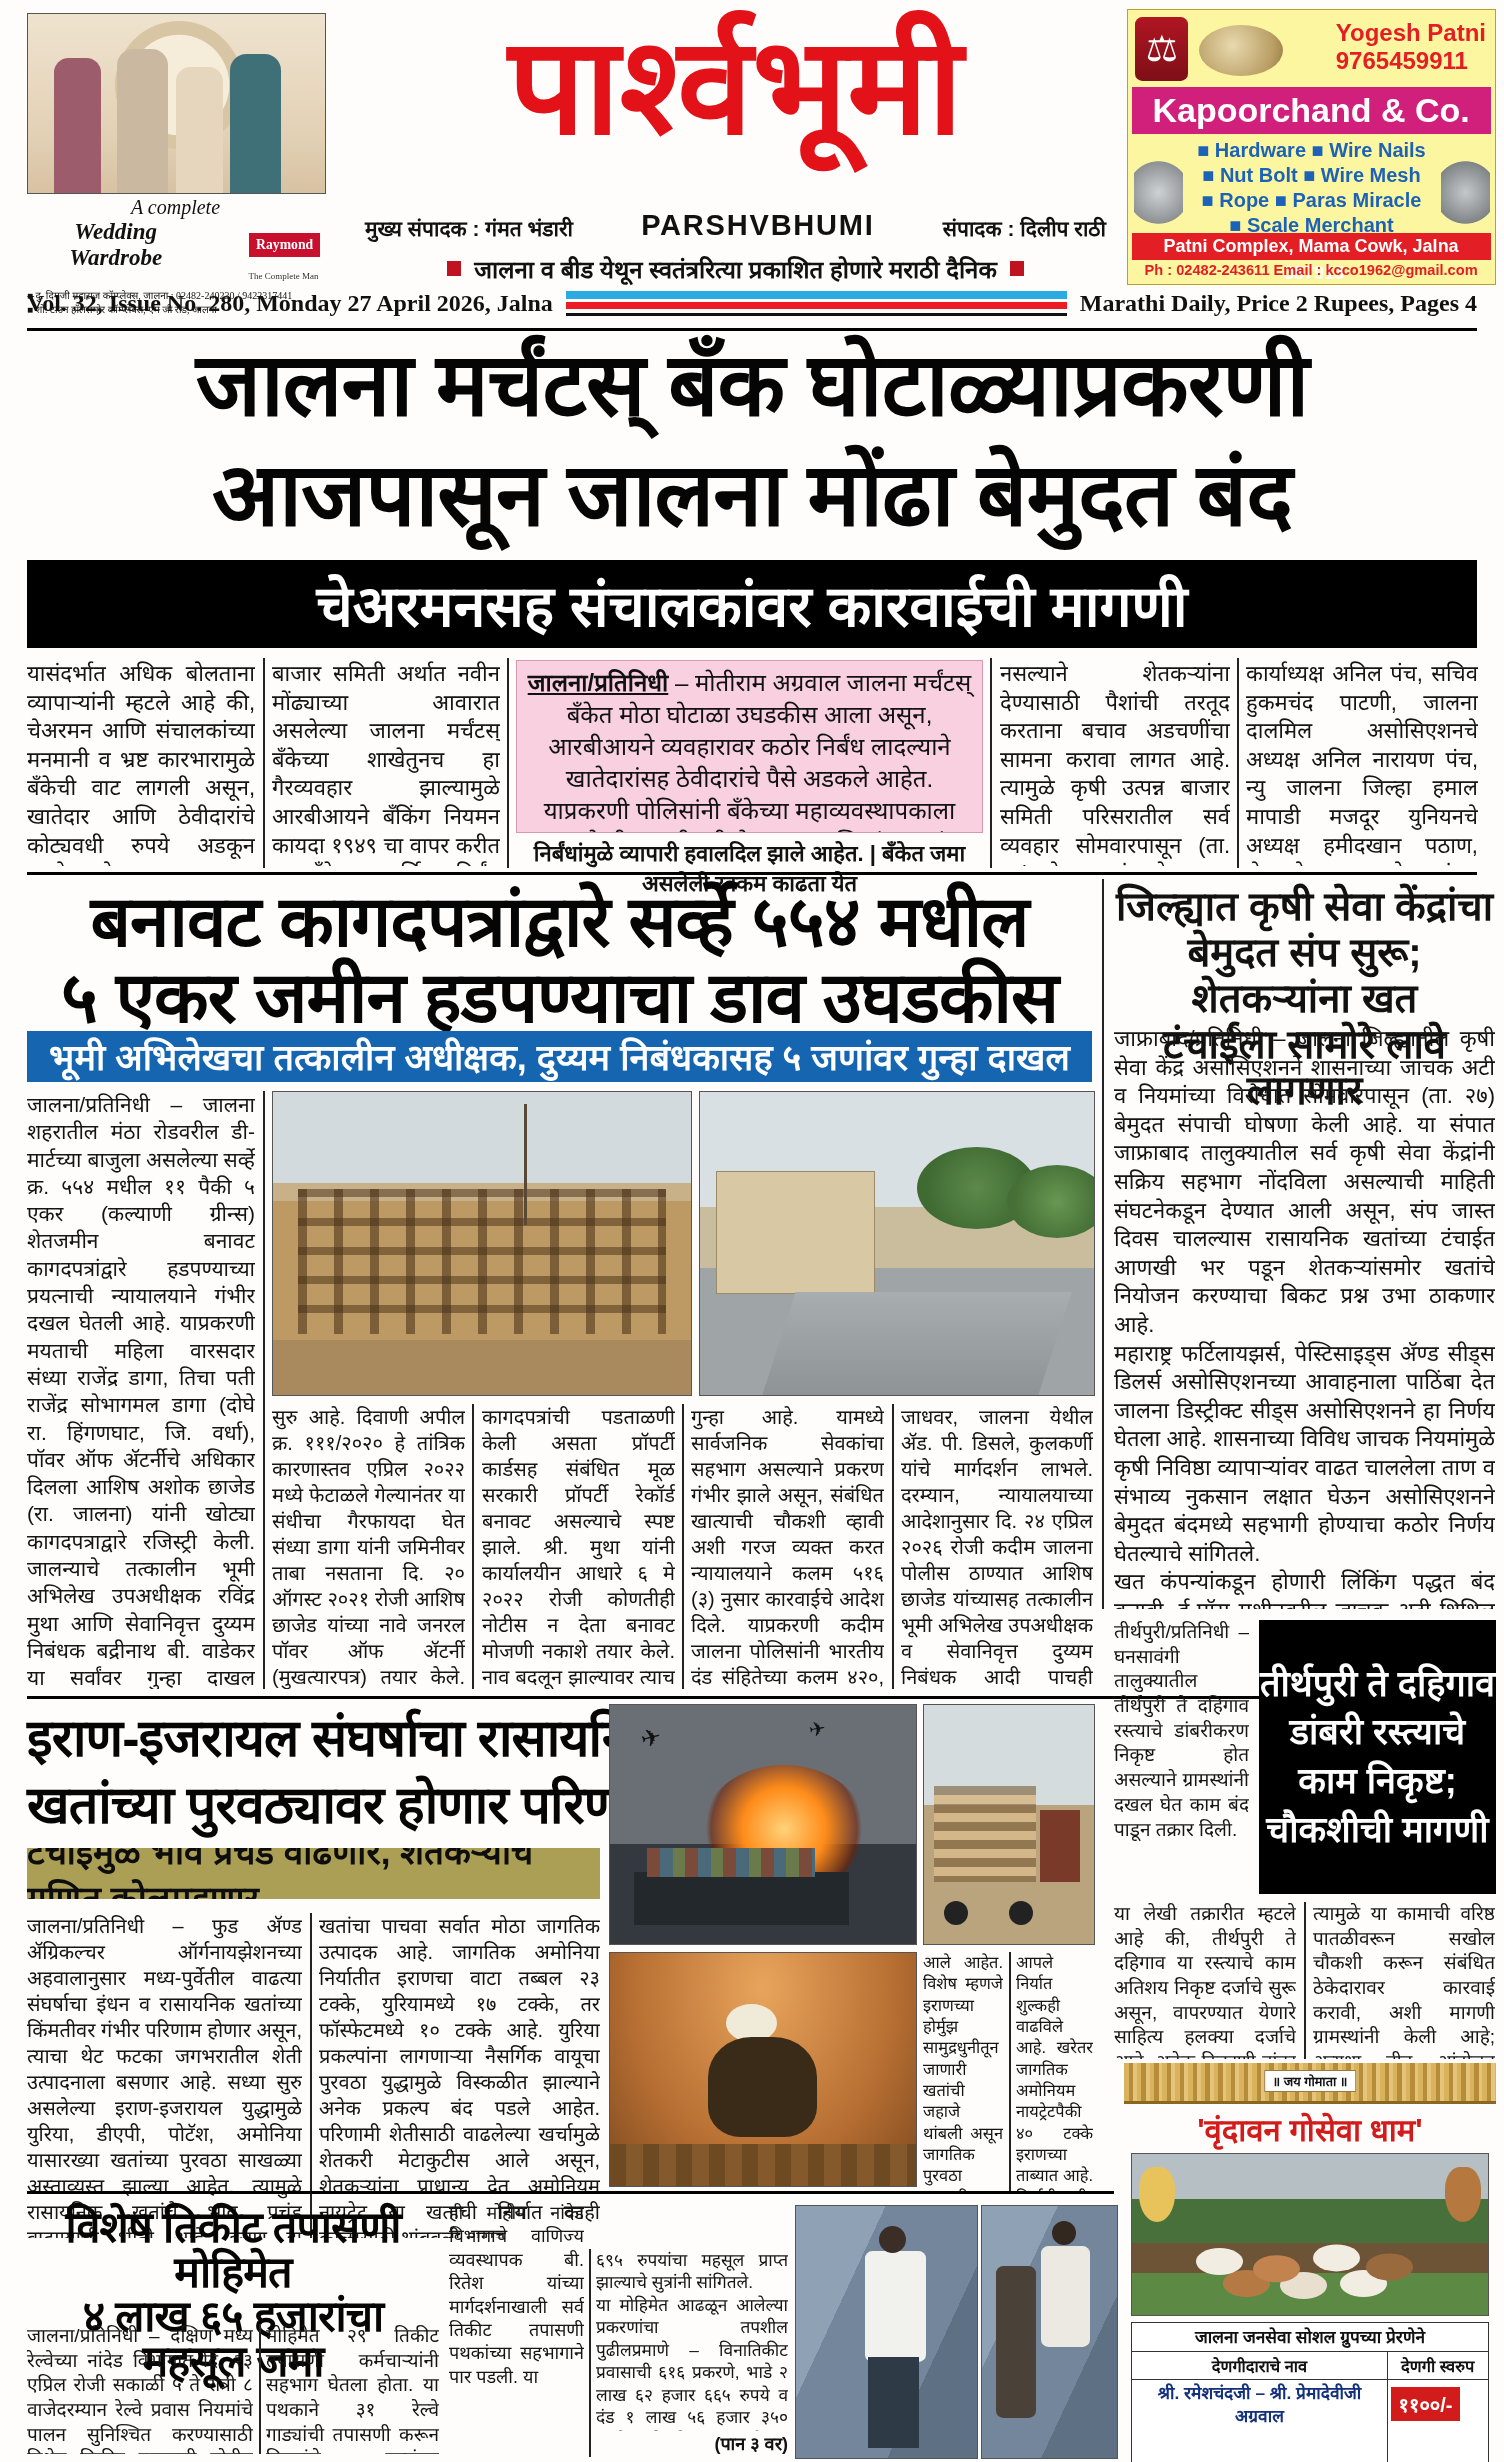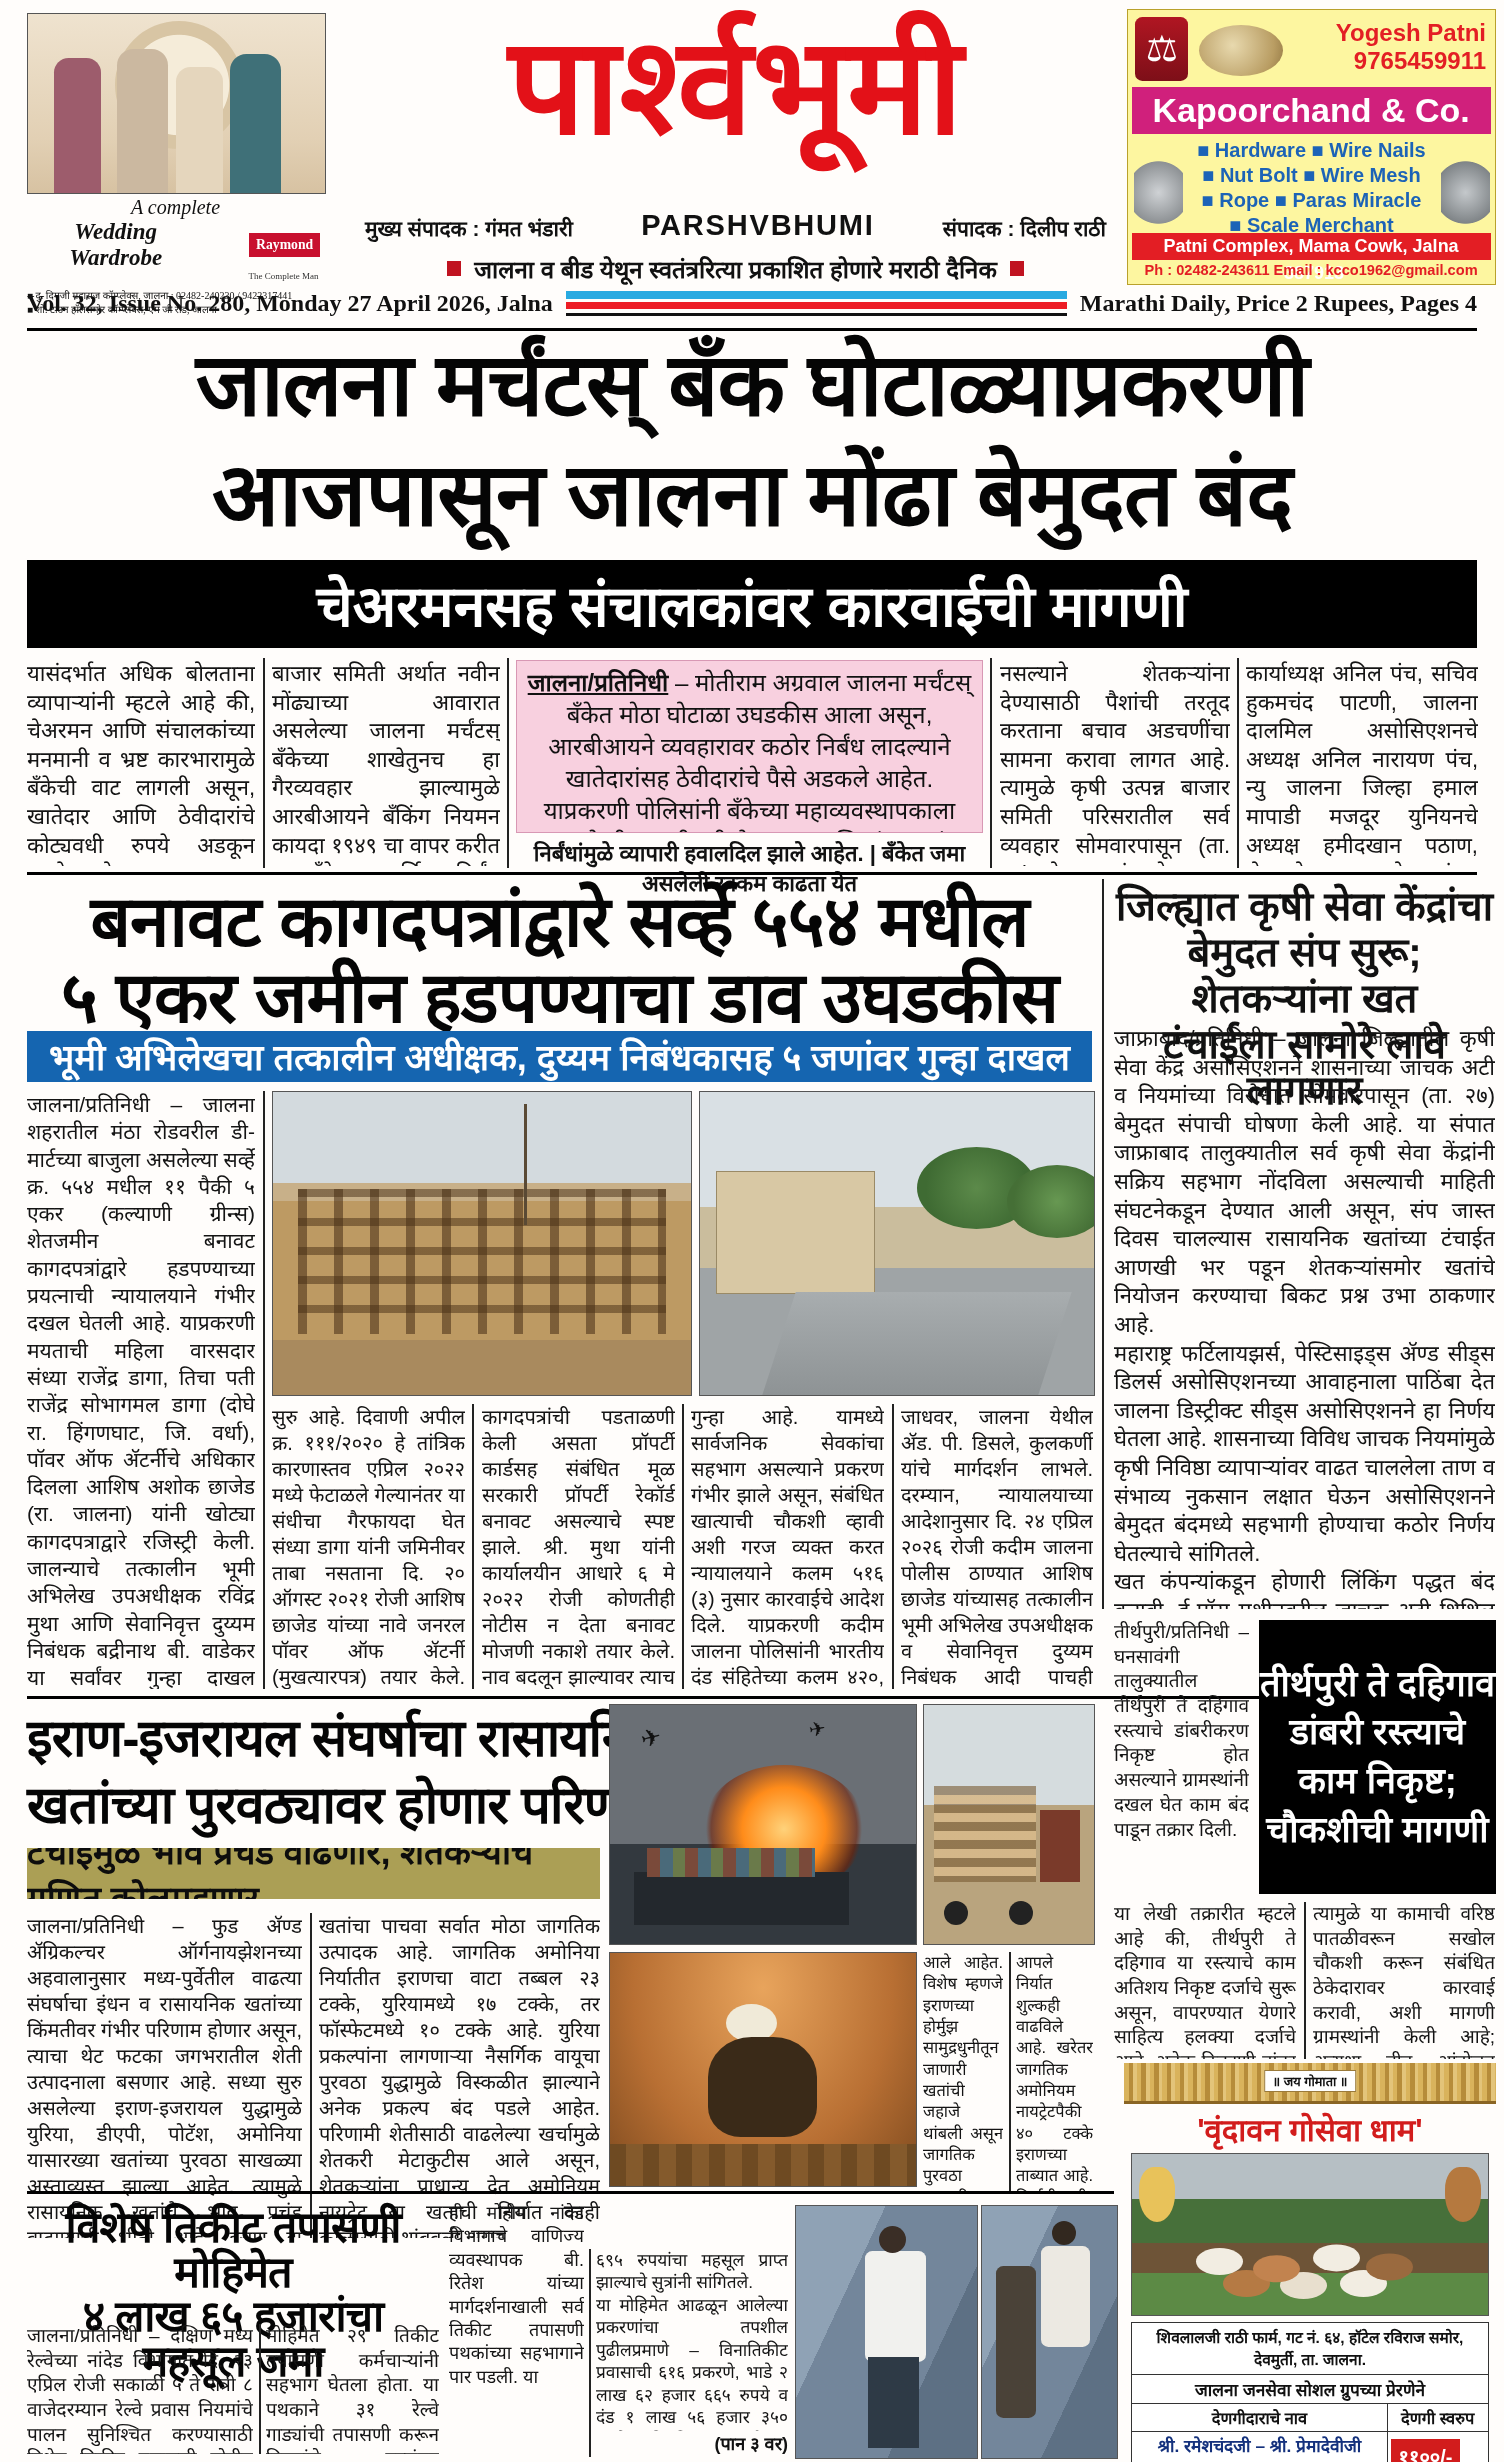--- a/index.html
+++ b/index.html
@@ -71,21 +71,21 @@
   </div>
   <div class="abs tagline-row" style="left:365px;top:252px;width:741px;height:33px;font-size:24px;">
     <span class="sq"></span>
     <span>जालना व बीड येथून स्वतंत्ररित्या प्रकाशित होणारे मराठी दैनिक</span>
     <span class="sq"></span>
   </div>
 
   <div class="abs kc" style="left:1127px;top:9px;width:367px;height:274px;">
     <div class="abs" style="left:7.3px;top:7.3px;width:53px;height:64px;background:linear-gradient(#b01622,#7d0f18);border-radius:7.3px;color:#fff;font-size:36px;display:flex;align-items:center;justify-content:center;">⚖</div>
     <div class="abs" style="left:71px;top:14.6px;width:84px;height:51px;border-radius:50%;background:radial-gradient(circle at 40% 40%,#e8d9ae,#b99d63 70%,#8f7440);"></div>
-    <div class="abs" style="right:9px;top:9px;text-align:right;color:#e31e24;font-weight:900;">
+    <div class="abs" style="right:9px;top:9px;color:#e31e24;font-weight:900;">
       <div style="font-size:24px;">Yogesh Patni</div>
       <div style="font-size:24px;">9765459911</div>
     </div>
     <div class="abs kc-band" style="left:3.6px;top:77px;width:359px;height:47px;font-size:34px;line-height:47px;">Kapoorchand &amp; Co.</div>
     <div class="abs kc-items" style="left:55px;top:128px;width:257px;font-size:20px;">
       <div>■ Hardware ■ Wire Nails</div>
       <div>■ Nut Bolt ■ Wire Mesh</div>
       <div>■ Rope ■ Paras Miracle</div>
       <div>■ Scale Merchant</div>
     </div>
@@ -232,21 +232,20 @@
     <div class="roof" style="height:38px;position:relative;">
       <span style="position:absolute;left:50%;transform:translateX(-50%);top:7.3px;background:#fff;border:0.9px solid #9a7a3a;font-size:12.8px;font-weight:bold;padding:0.9px 7.3px;">॥ जय गोमाता ॥</span>
     </div>
     <div style="color:#d21c1c;font-weight:900;font-size:31px;text-align:center;margin-top:3.6px;">'वृंदावन गोसेवा धाम'</div>
     <div class="photo ph-cows" style="margin:3.6px 7.3px 0 7.3px;height:161px;position:relative;">
       <div class="blob" style="left:18%;top:58%;width:47px;height:27px;background:#f2ede2;box-shadow:57px 7.3px 0 #c2834f,117px -3.6px 0 #f2ede2,170px 5.5px 0 #9a6a3f,84px 24px 0 #e8dfce,27px 22px 0 #b57a44,144px 22px 0 #f2ede2;"></div>
       <div class="blob" style="left:2%;top:8%;width:36px;height:55px;background:#e8c25a;border-radius:40% 40% 50% 50%;"></div>
       <div class="blob" style="right:2%;top:8%;width:36px;height:55px;background:#b5793f;border-radius:40% 40% 50% 50%;"></div>
     </div>
     <div class="gos-table" style="margin:5.5px 7.3px 0 7.3px;height:179px;position:relative;box-sizing:border-box;">
-      <div style="font-size:15.5px;font-weight:bold;text-align:center;padding:3.6px 1.8px;border-bottom:0.9px solid #333;">शिवलालजी राठी फार्म, गट नं. ६४, हॉटेल रविराज समोर, देवमुर्ती, ता. जालना.</div>
       <div style="font-size:17.3px;font-weight:900;text-align:center;padding:2.7px 0;border-bottom:0.9px solid #333;">जालना जनसेवा सोशल ग्रुपच्या प्रेरणेने</div>
       <div style="display:flex;border-bottom:0.9px solid #333;">
         <div style="flex:1;text-align:center;font-size:16.4px;font-weight:bold;border-right:0.9px solid #333;padding:1.8px 0;">देणगीदाराचे नाव</div>
         <div style="width:100px;text-align:center;font-size:16.4px;font-weight:bold;padding:1.8px 0;">देणगी स्वरुप</div>
       </div>
       <div style="display:flex;height:97px;">
         <div style="flex:1;text-align:center;border-right:0.9px solid #333;padding-top:1.8px;">
           <div style="font-size:17.3px;font-weight:900;color:#14317d;">श्री. रमेशचंदजी – श्री. प्रेमादेवीजी अग्रवाल</div>
 
         </div>

